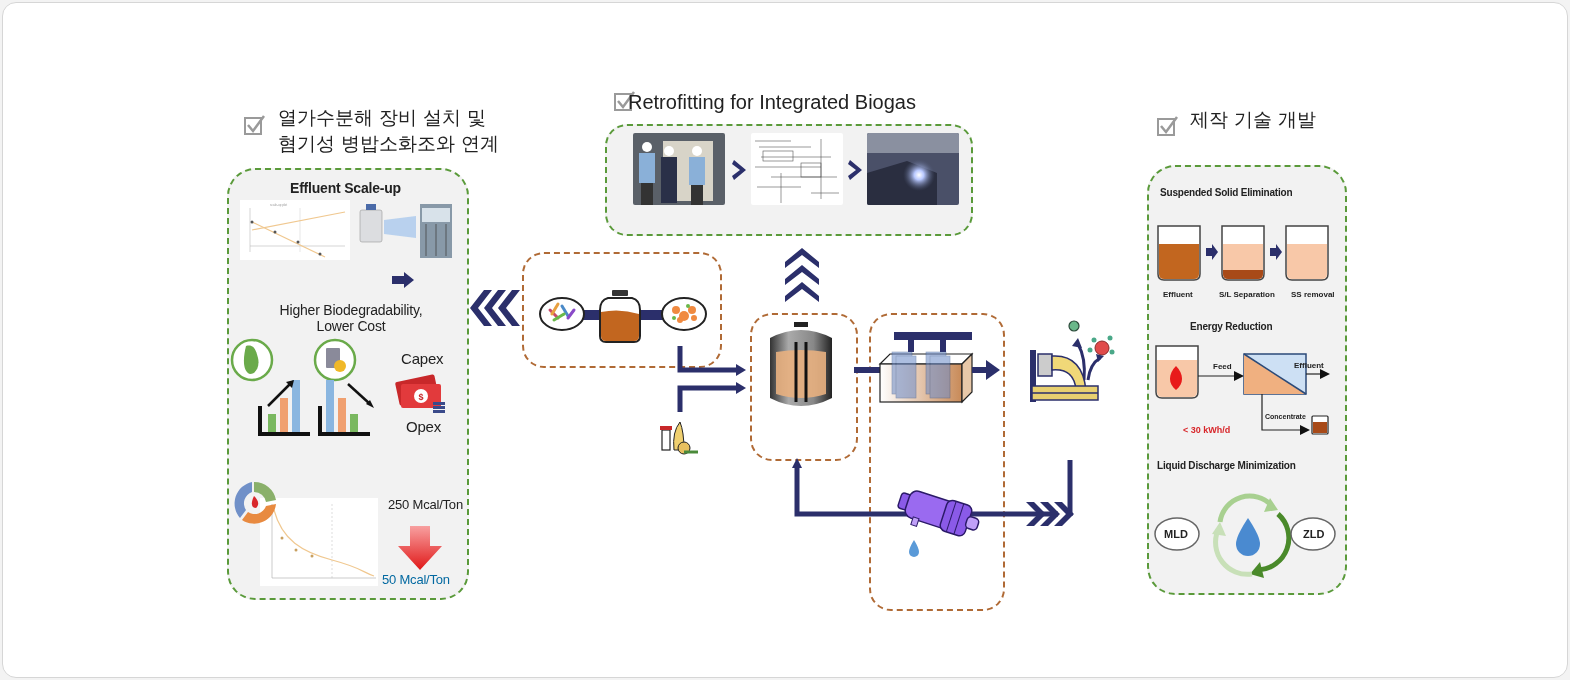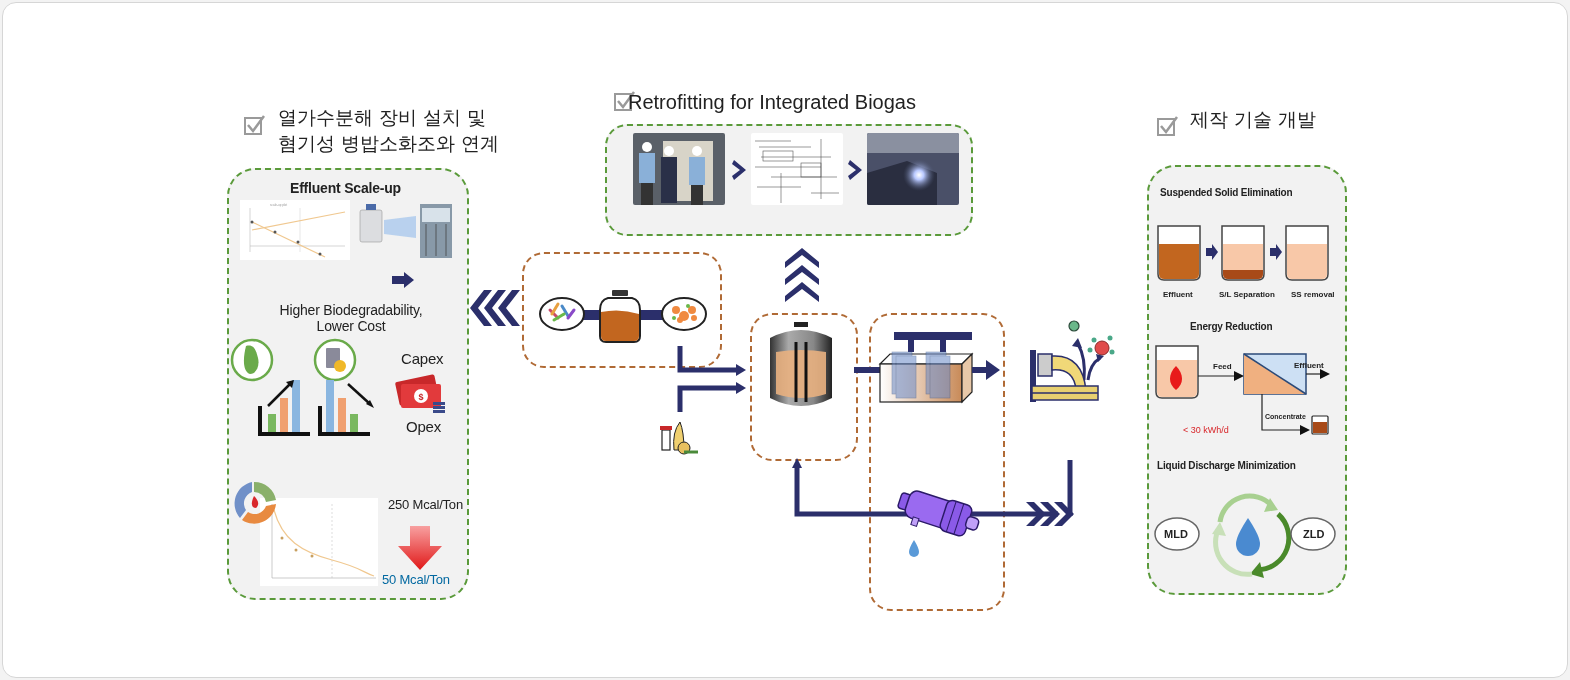--- a/index.html
+++ b/index.html
@@ -337,21 +337,21 @@
   <path d="M152 30 H170" stroke="#222" stroke-width="1.2"></path>
   <path d="M166 25 L176 30 L166 35 Z" fill="#111"></path>
   <path d="M108 50 V86 H150" fill="none" stroke="#222" stroke-width="1.2"></path>
   <path d="M146 81 L156 86 L146 91 Z" fill="#111"></path>
   <rect x="158" y="72" width="16" height="18" rx="1" fill="#fff" stroke="#222" stroke-width="1.2"></rect>
   <rect x="159" y="78" width="14" height="11" fill="#a84a18"></rect>
 </svg>
 <div class="sm" style="left:1213px;top:362px">Feed</div>
 <div class="sm" style="left:1294px;top:361px">Effluent</div>
 <div class="sm" style="left:1265px;top:413px;font-size:7px">Concentrate</div>
-<div class="sm" style="left:1183px;top:425px;font-size:9px;color:#d8262a;font-weight:normal">&lt; 30 kWh/d</div>
+<div class="sm" style="left:1183px;top:425px;font-size:9px;color:#d8262a;font-weight:bold">&lt; 30 kWh/d</div>
 
 <div class="lbl" style="left:1157px;top:460px">Liquid Discharge Minimization</div>
 
 <svg class="abs" style="left:1150px;top:484px" width="190" height="98" viewBox="0 0 190 98">
   <path d="M70 38 A30 30 0 0 1 122 22" fill="none" stroke="#a8d090" stroke-width="5"></path>
   <path d="M120 14 L128 26 L114 28 Z" fill="#a8d090"></path>
   <path d="M128 30 A32 32 0 0 1 108 86" fill="none" stroke="#4a8a2a" stroke-width="5"></path>
   <path d="M110 78 L100 90 L114 94 Z" fill="#4a8a2a"></path>
   <path d="M102 90 A32 32 0 0 1 68 46" fill="none" stroke="#c8e0b8" stroke-width="5"></path>
   <path d="M62 50 L70 38 L76 52 Z" fill="#c8e0b8"></path>

